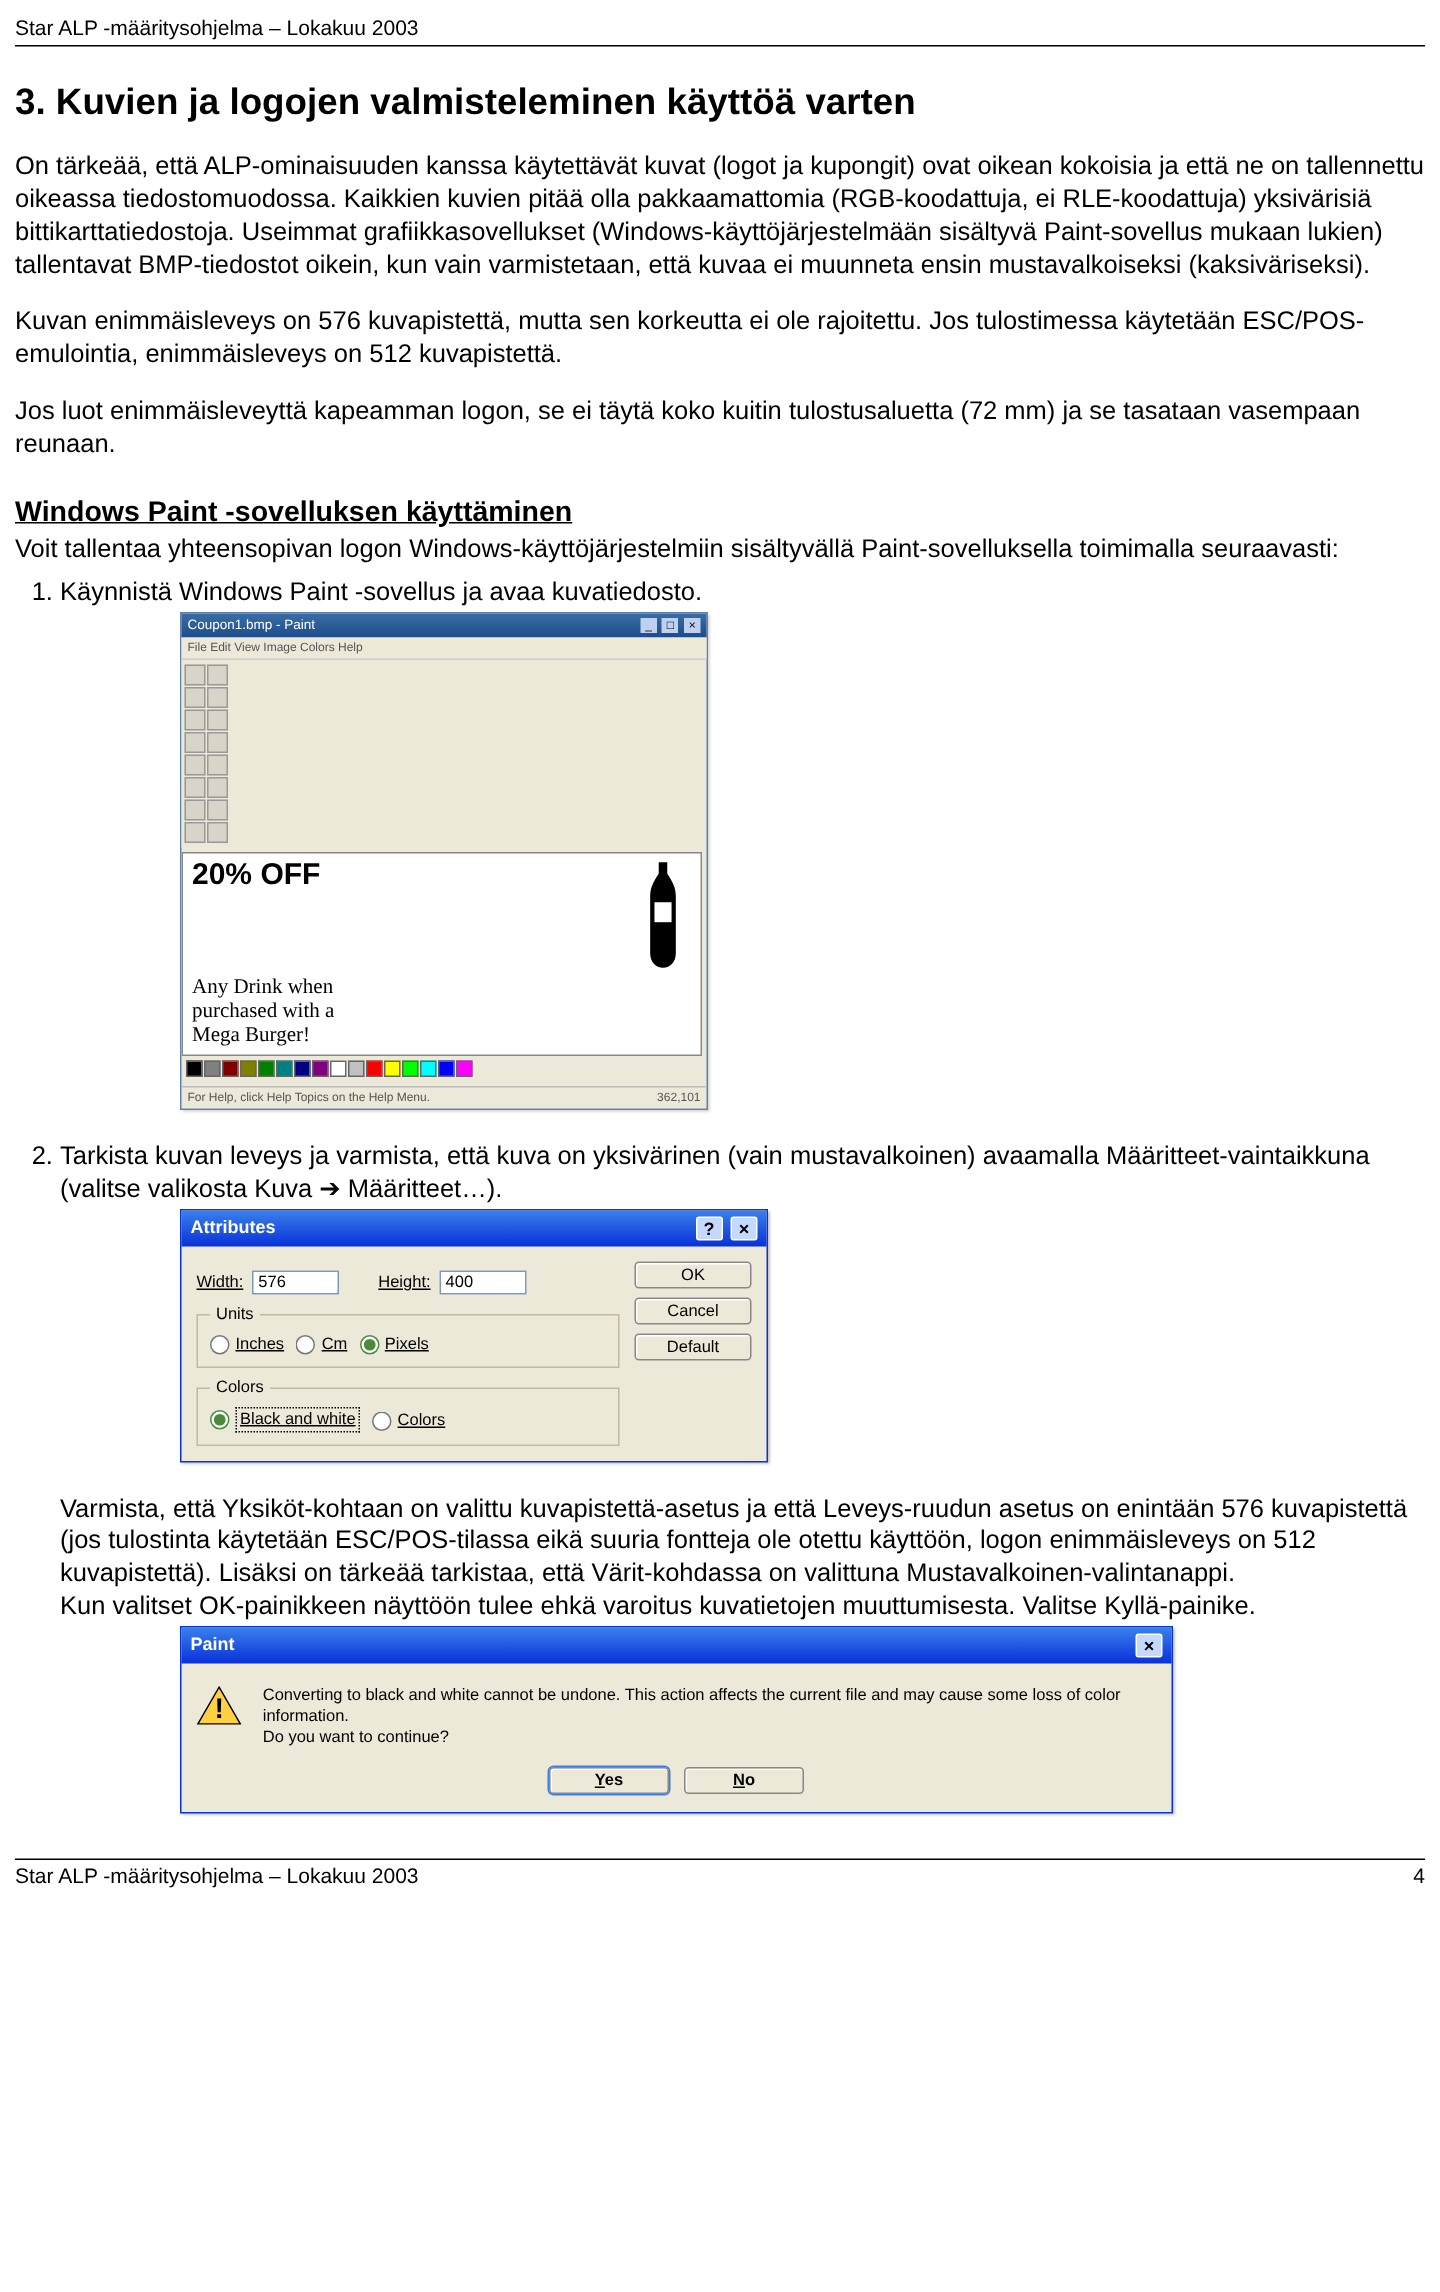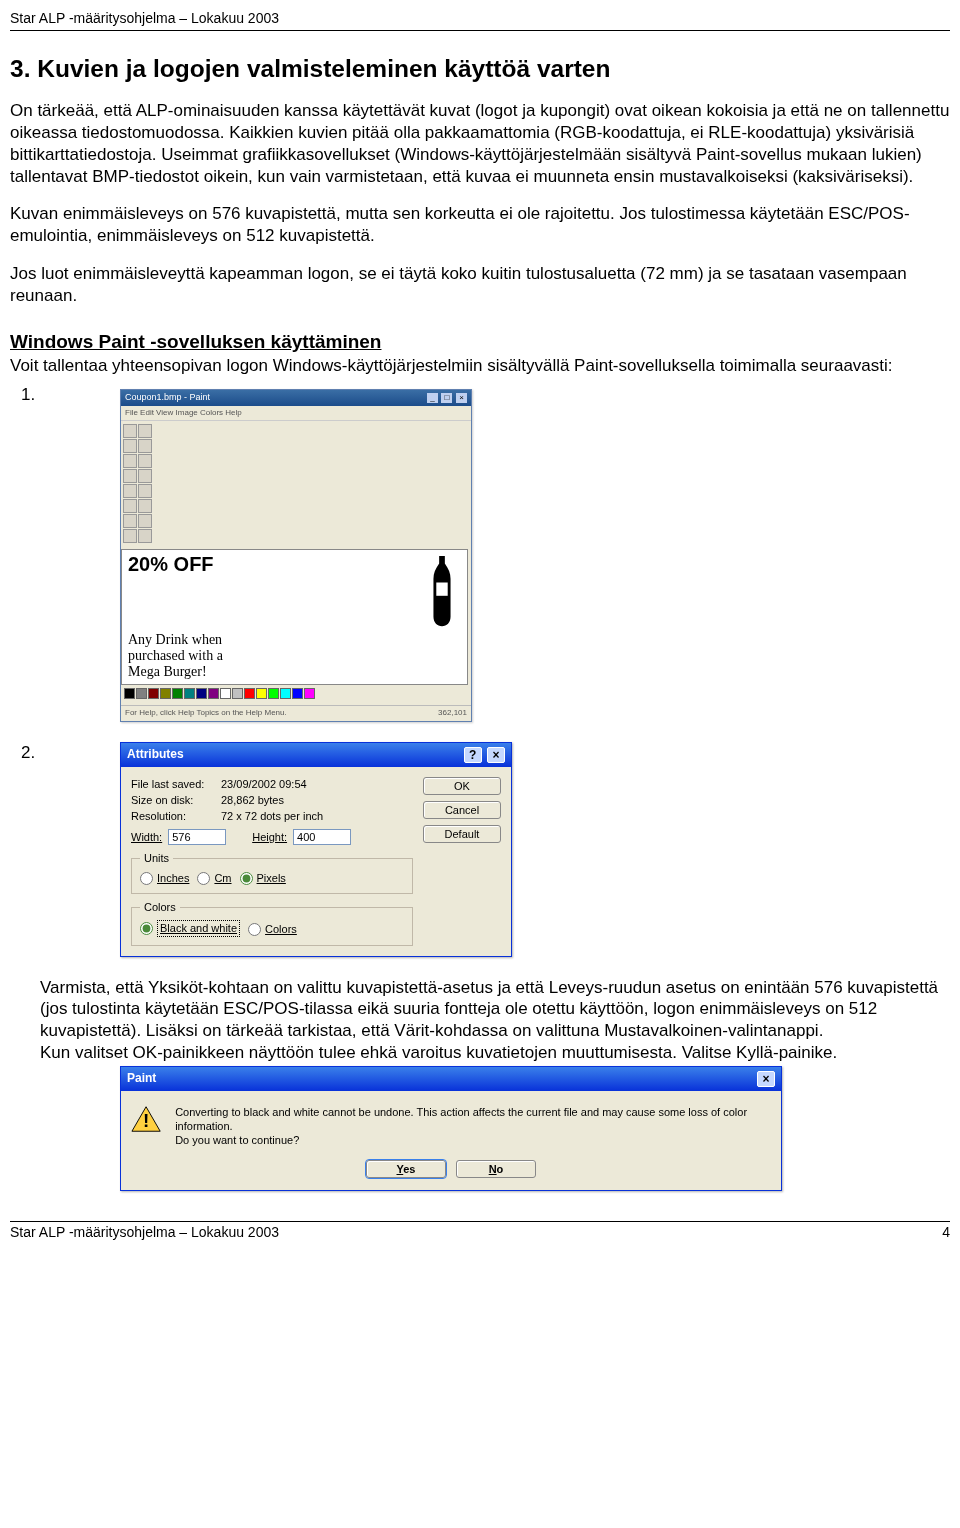--- a/index.html
+++ b/index.html
@@ -280,21 +280,21 @@
 <h1>3. Kuvien ja logojen valmisteleminen käyttöä varten</h1>
 
 <p>On tärkeää, että ALP-ominaisuuden kanssa käytettävät kuvat (logot ja kupongit) ovat oikean kokoisia ja että ne on tallennettu oikeassa tiedostomuodossa. Kaikkien kuvien pitää olla pakkaamattomia (RGB-koodattuja, ei RLE-koodattuja) yksivärisiä bittikarttatiedostoja. Useimmat grafiikkasovellukset (Windows-käyttöjärjestelmään sisältyvä Paint-sovellus mukaan lukien) tallentavat BMP-tiedostot oikein, kun vain varmistetaan, että kuvaa ei muunneta ensin mustavalkoiseksi (kaksiväriseksi).</p>
 <p>Kuvan enimmäisleveys on 576 kuvapistettä, mutta sen korkeutta ei ole rajoitettu. Jos tulostimessa käytetään ESC/POS-emulointia, enimmäisleveys on 512 kuvapistettä.</p>
 <p>Jos luot enimmäisleveyttä kapeamman logon, se ei täytä koko kuitin tulostusaluetta (72 mm) ja se tasataan vasempaan reunaan.</p>
 
 <div class="section-sub">Windows Paint -sovelluksen käyttäminen</div>
 <p class="after-sub">Voit tallentaa yhteensopivan logon Windows-käyttöjärjestelmiin sisältyvällä Paint-sovelluksella toimimalla seuraavasti:</p>
 
 <ol>
-  <li>
+  <li><span>Käynnistä Windows Paint -sovellus ja avaa kuvatiedosto.</span>
 
     
     <div class="paint-window">
       <div class="paint-title">
         <span>Coupon1.bmp - Paint</span>
         <span class="paint-title-btns">
           <span>_</span>
           <span>□</span>
           <span>×</span>
         </span>
@@ -352,47 +352,33 @@
         <div class="c" style="background:#00f"></div>
           <div class="c" style="background:#f0f"></div>
       </div>
       <div class="paint-status">
         <span>For Help, click Help Topics on the Help Menu.</span>
         <span>362,101</span>
       </div>
     </div>
   </li>
 
-  <li class="no-b-margin">
+  <li class="no-b-margin"><span>Tarkista kuvan leveys ja varmista, että kuva on yksivärinen (vain mustavalkoinen) avaamalla Määritteet-vaintaikkuna (valitse valikosta Kuva ➔ Määritteet…).</span>
 
     
     <div class="attr-dialog">
       <div class="attr-title">
         <span>Attributes</span>
         <span class="attr-title-btns">
           <span>?</span>
           <span>×</span>
         </span>
       </div>
       <div class="attr-body">
         <div class="attr-left">
-          <div class="attr-rows">
-            <div class="row">
-                <span class="lab">File last saved:</span>
-                <span>23/09/2002 09:54</span>
-              </div>
-            <div class="row">
-                <span class="lab">Size on disk:</span>
-                <span>28,862 bytes</span>
-              </div>
-            <div class="row">
-                <span class="lab">Resolution:</span>
-                <span>72 x 72 dots per inch</span>
-              </div>
-          </div>
           <div class="wh-row">
             <span class="ul">Width:</span>
             <input type="text" value="576" style="">
             <span style="width:14px"></span>
             <span class="ul">Height:</span>
             <input type="text" value="400" style="">
           </div>
           <fieldset>
             <legend>Units</legend>
             <div class="radio-row">

